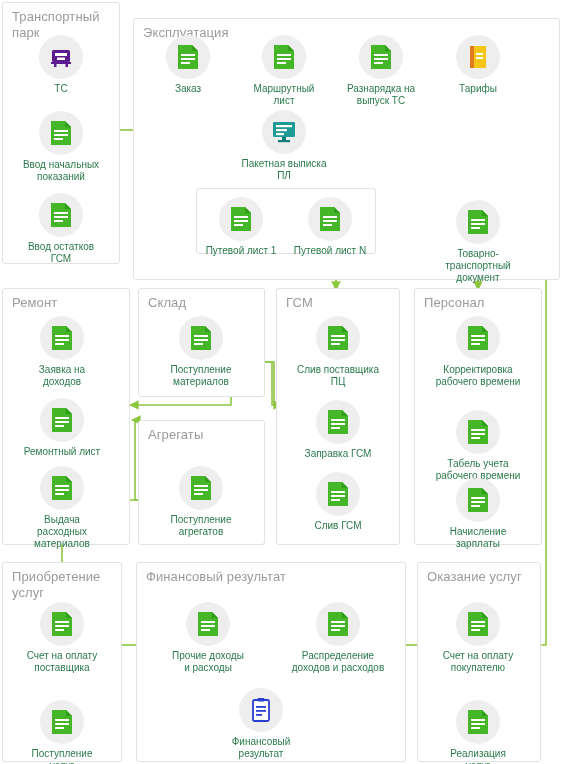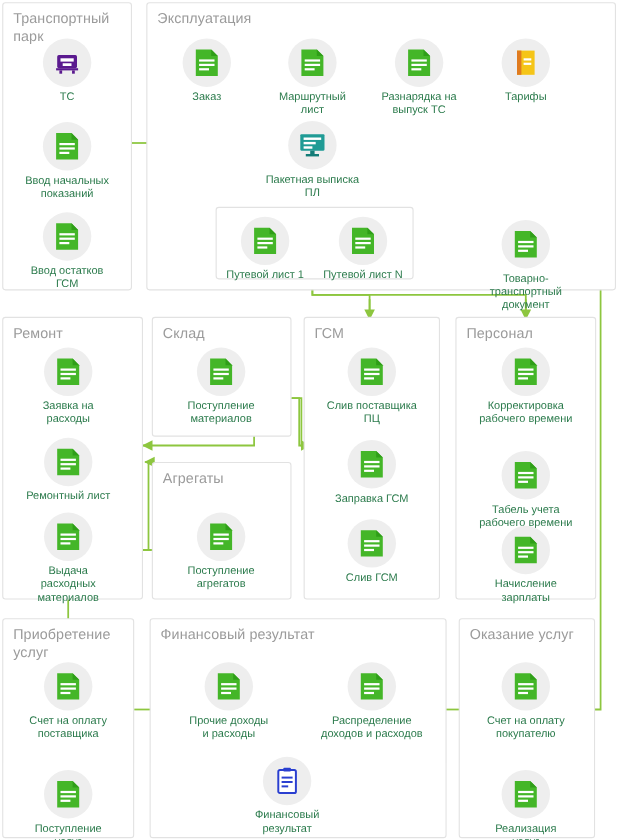--- a/index.html
+++ b/index.html
@@ -138,21 +138,21 @@
       <path d="M478,700 L478,672"></path>
       <path d="M478,672 L478,700"></path>
     </g>
   </svg>
 
   <div class="panel" style="left:2px;top:2px;width:118px;height:262px;">
     <div class="panel-title">Транспортный
 парк</div>
   </div>
 
-  <div class="panel" style="left:133px;top:2px;width:427px;height:262px;">
+  <div class="panel" style="left:133px;top:18px;width:427px;height:262px;">
     <div class="panel-title">Эксплуатация</div>
   </div>
   <div class="subpanel" style="left:196px;top:188px;width:180px;height:66px;"></div>
 
   <div class="panel" style="left:2px;top:288px;width:128px;height:257px;">
     <div class="panel-title">Ремонт</div>
   </div>
 
   <div class="panel" style="left:138px;top:288px;width:127px;height:109px;">
     <div class="panel-title">Склад</div>
@@ -337,21 +337,21 @@
     <div class="disc">
       <svg class="icon" width="24" height="26" viewBox="0 0 24 26" aria-hidden="true">
         <path d="M2,1 H16 L22,7 V25 H2 Z" fill="#44b628"></path>
         <path d="M16,1 L22,7 H16 Z" fill="#2f9e18"></path>
         <rect x="5" y="10" width="14" height="2" fill="#ffffff"></rect>
         <rect x="5" y="14" width="14" height="2" fill="#ffffff"></rect>
         <rect x="5" y="18" width="9" height="2" fill="#ffffff"></rect>
       </svg>
     </div>
     <div class="lbl">Заявка на
-расходы</div>
+доходов</div>
   </div>
 
   <div class="node" style="left:62px;top:398px;">
     <div class="disc">
       <svg class="icon" width="24" height="26" viewBox="0 0 24 26" aria-hidden="true">
         <path d="M2,1 H16 L22,7 V25 H2 Z" fill="#44b628"></path>
         <path d="M16,1 L22,7 H16 Z" fill="#2f9e18"></path>
         <rect x="5" y="10" width="14" height="2" fill="#ffffff"></rect>
         <rect x="5" y="14" width="14" height="2" fill="#ffffff"></rect>
         <rect x="5" y="18" width="9" height="2" fill="#ffffff"></rect>

